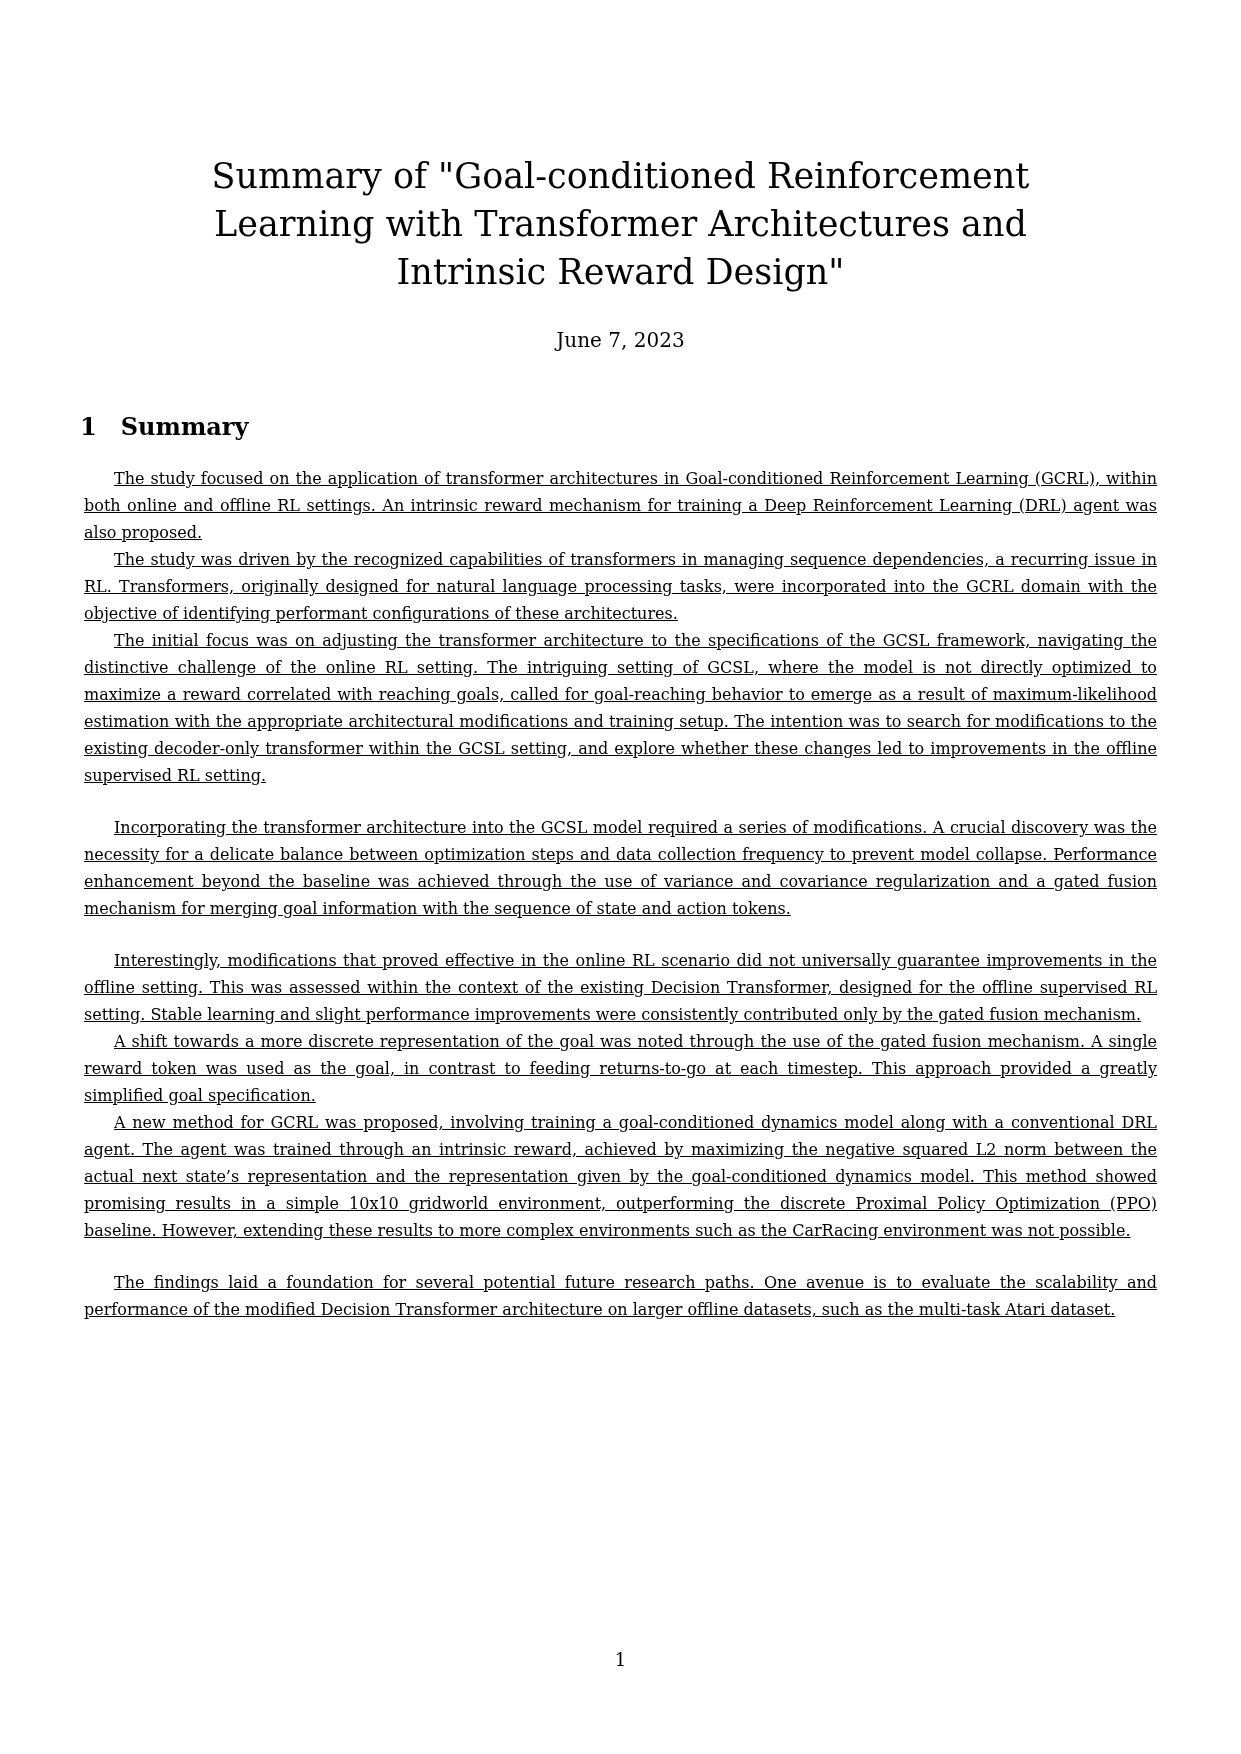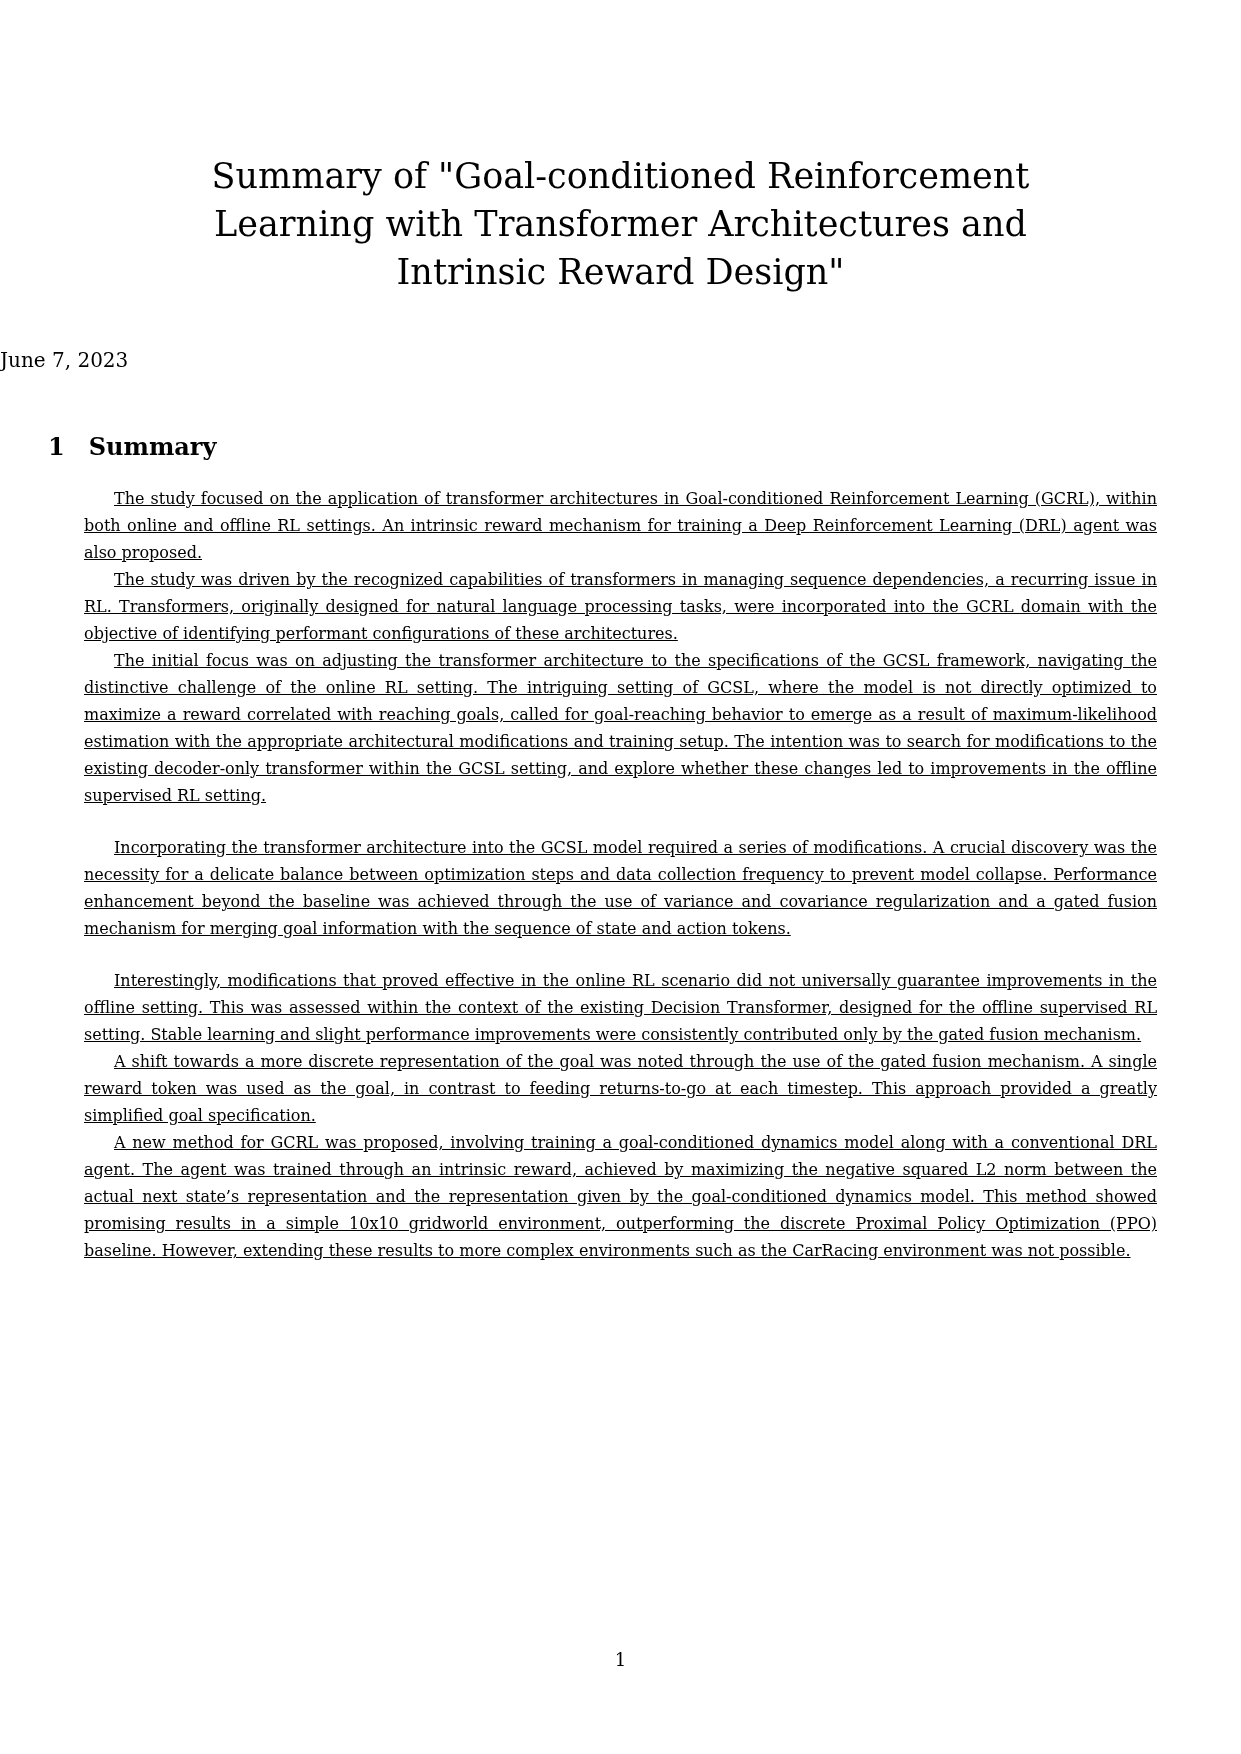--- a/index.html
+++ b/index.html
@@ -21,25 +21,26 @@
   .title {
     margin: 0 auto;
     padding-top: 152px;
     max-width: 890px;
     font-size: 35px;
     line-height: 48px;
     font-weight: normal;
     text-align: center;
   }
   .date {
-    margin-top: 52px;
+    margin-top: 32px;
+    text-align: center;
     font-size: 20px;
   }
   .section-heading {
-    margin: 60px 84px 24px 48px;
+    margin: 60px 84px 24px 80px;
     font-size: 24px;
     font-weight: bold;
   }
   .section-number {
     display: inline-block;
     margin-right: 24px;
   }
   .content {
     margin: 0 84px;
     font-size: 16px;
@@ -76,16 +77,17 @@
   </div>
 
   <div class="content">
       <p class="para">The study focused on the application of transformer architectures in Goal-conditioned Reinforcement Learning (GCRL), within both online and offline RL settings. An intrinsic reward mechanism for training a Deep Reinforcement Learning (DRL) agent was also proposed.</p>
       <p class="para">The study was driven by the recognized capabilities of transformers in managing sequence dependencies, a recurring issue in RL. Transformers, originally designed for natural language processing tasks, were incorporated into the GCRL domain with the objective of identifying performant configurations of these architectures.</p>
       <p class="para">The initial focus was on adjusting the transformer architecture to the specifications of the GCSL framework, navigating the distinctive challenge of the online RL setting. The intriguing setting of GCSL, where the model is not directly optimized to maximize a reward correlated with reaching goals, called for goal-reaching behavior to emerge as a result of maximum-likelihood estimation with the appropriate architectural modifications and training setup. The intention was to search for modifications to the existing decoder-only transformer within the GCSL setting, and explore whether these changes led to improvements in the offline supervised RL setting.</p>
       <p class="para gap">Incorporating the transformer architecture into the GCSL model required a series of modifications. A crucial discovery was the necessity for a delicate balance between optimization steps and data collection frequency to prevent model collapse. Performance enhancement beyond the baseline was achieved through the use of variance and covariance regularization and a gated fusion mechanism for merging goal information with the sequence of state and action tokens.</p>
       <p class="para gap">Interestingly, modifications that proved effective in the online RL scenario did not universally guarantee improvements in the offline setting. This was assessed within the context of the existing Decision Transformer, designed for the offline supervised RL setting. Stable learning and slight performance improvements were consistently contributed only by the gated fusion mechanism.</p>
       <p class="para">A shift towards a more discrete representation of the goal was noted through the use of the gated fusion mechanism. A single reward token was used as the goal, in contrast to feeding returns-to-go at each timestep. This approach provided a greatly simplified goal specification.</p>
       <p class="para">A new method for GCRL was proposed, involving training a goal-conditioned dynamics model along with a conventional DRL agent. The agent was trained through an intrinsic reward, achieved by maximizing the negative squared L2 norm between the actual next state’s representation and the representation given by the goal-conditioned dynamics model. This method showed promising results in a simple 10x10 gridworld environment, outperforming the discrete Proximal Policy Optimization (PPO) baseline. However, extending these results to more complex environments such as the CarRacing environment was not possible.</p>
+      <p class="para gap">The findings laid a foundation for several potential future research paths. One avenue is to evaluate the scalability and performance of the modified Decision Transformer architecture on larger offline datasets, such as the multi-task Atari dataset.</p>
     </div>
 
   <div class="page-number">1</div>
 </div>
 
 </body></html>

